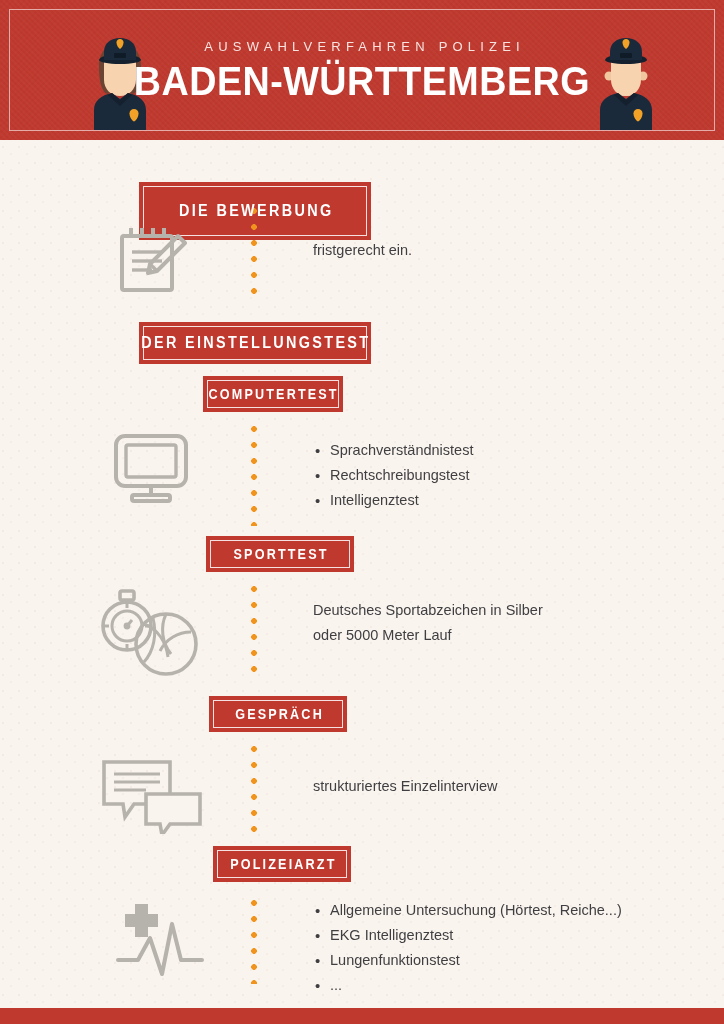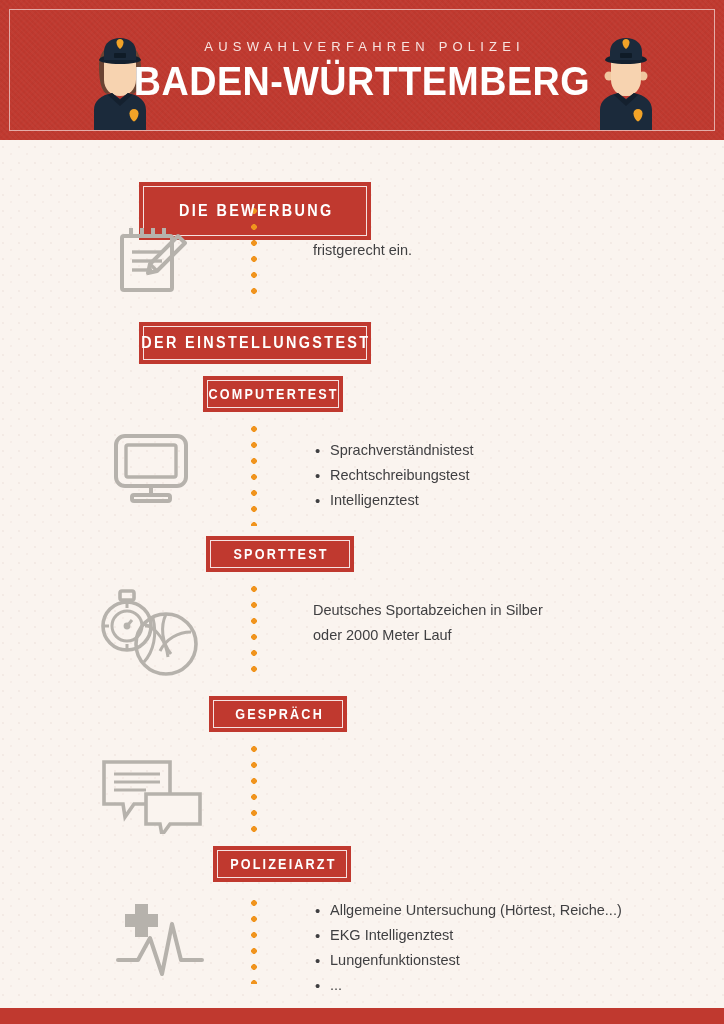--- a/index.html
+++ b/index.html
@@ -324,37 +324,40 @@
       <circle cx="70" cy="62" r="30"></circle>
       <path d="M48 42c14 5 22 18 24 33" stroke-width="3"></path>
       <path d="M57 36c4 16 1 33-9 44" stroke-width="3"></path>
       <path d="M70 32c-6 13-4 29 5 40" stroke-width="3"></path>
       <path d="M95 50c-13 0-25 7-31 19" stroke-width="3"></path>
     </svg>
   </div>
 
   <div class="step-text" style="left:313px; top:598px; width:380px;">
     <p>Deutsches Sportabzeichen in Silber</p>
-    <p>oder 2000 Meter Lauf</p>
+    <p>oder 5000 Meter Lauf</p>
   </div>
 
   <div class="badge lvl2" style="left:209px; top:696px; width:138px; height:36px;">
     <span class="badge-label">GESPRÄCH</span>
   </div>
 
   <div class="connector" style="left:251px; top:746px; height:88px;"></div>
 
   <div class="step-icon" style="left:98px; top:754px;">
     <svg width="110" height="80" viewBox="0 0 110 80" fill="none" stroke="#b6b2ac" stroke-width="3.6">
       <path d="M6 8h66v42H36l-9 13-2-13H6z"></path>
       <path d="M16 20h46M16 28h46M16 36h32" stroke-width="3"></path>
       <path d="M48 40h54v30H72l-8 11-2-11H48z" fill="#faf4ef"></path>
     </svg>
   </div>
 
+  <div class="step-text" style="left:313px; top:774px; width:360px;">
+    <p>strukturiertes Einzelinterview</p>
+  </div>
 
   <div class="badge lvl2" style="left:213px; top:846px; width:138px; height:36px;">
     <span class="badge-label">POLIZEIARZT</span>
   </div>
 
   <div class="connector" style="left:251px; top:900px; height:84px;"></div>
 
   <div class="step-icon" style="left:112px; top:900px;">
     <svg width="104" height="86" viewBox="0 0 104 86" fill="none" stroke="#b6b2ac" stroke-width="4">
       <path d="M13 14h10V4h13v10h10v13H36v10H23V27H13z" fill="#b6b2ac" stroke="none"></path>

